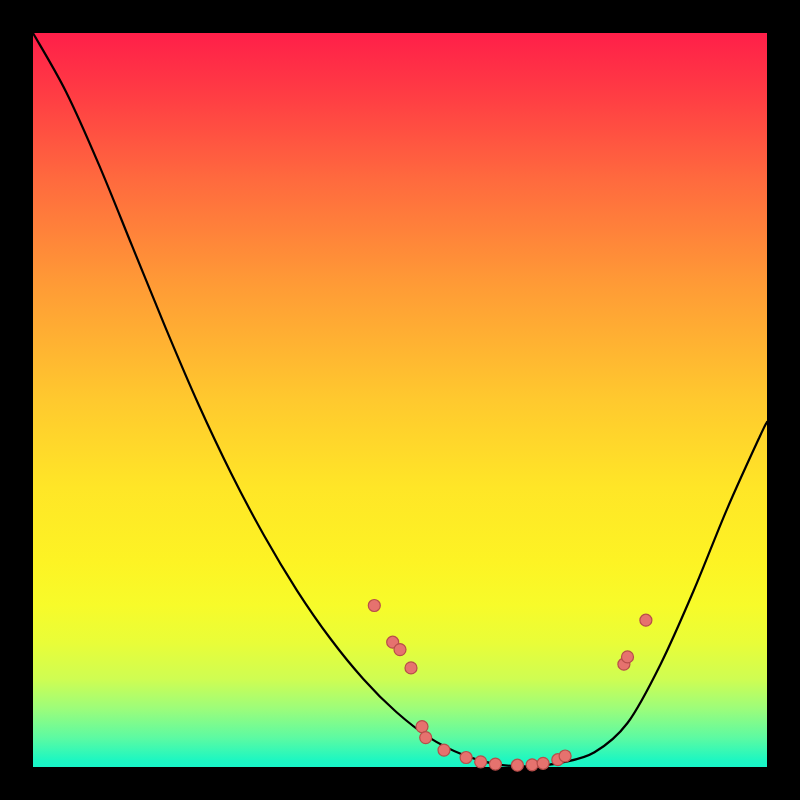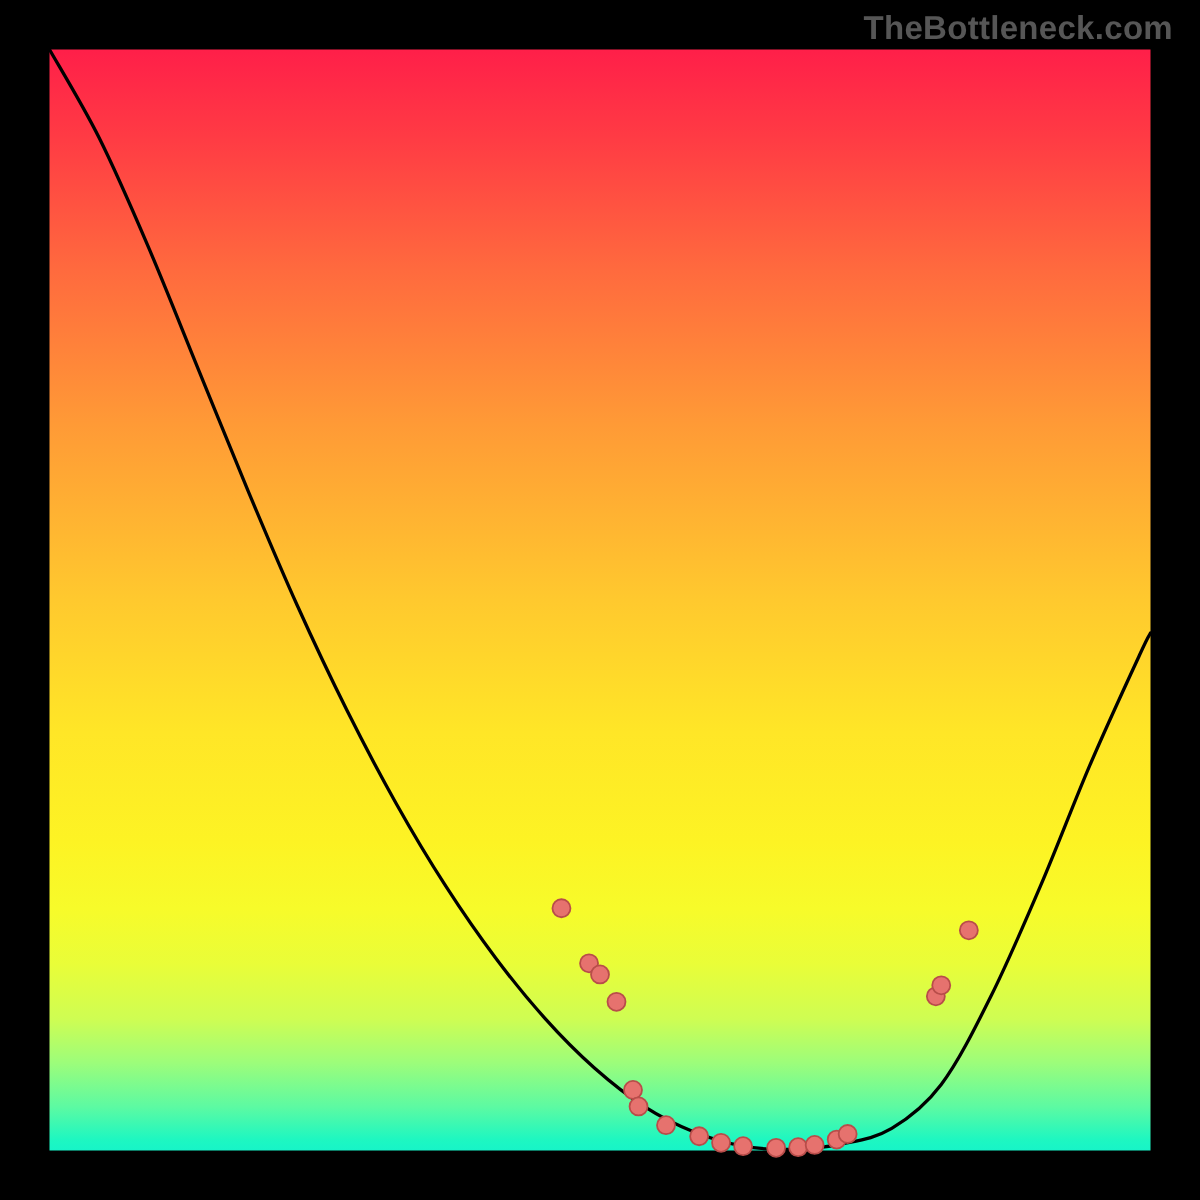--- a/index.html
+++ b/index.html
@@ -56,21 +56,20 @@
   }
   .dots circle {
     fill: #e6726e;
     stroke: #b84d4a;
     stroke-width: 1.2;
   }
 </style>
 </head>
 <body>
 <div class="container">
-  <div class="watermark">TheBottleneck.com</div>
   <div class="plot">
     <svg class="curve" viewBox="0 0 734 734">
       <path id="curve-path" d="M0.0 0.0 C5.5 9.8,22.0 36.7,33.0 58.7 C44.0 80.7,55.1 106.4,66.1 132.1 C77.1 157.8,88.1 185.9,99.1 212.9 C110.1 239.8,121.1 267.3,132.1 293.6 C143.1 319.9,154.1 346.2,165.2 370.7 C176.2 395.1,187.2 418.4,198.2 440.4 C209.2 462.4,220.2 483.2,231.2 502.8 C242.2 522.4,253.2 540.7,264.2 557.8 C275.3 575.0,286.3 590.9,297.3 605.5 C308.3 620.2,319.3 633.7,330.3 645.9 C341.3 658.2,352.3 669.2,363.3 679.0 C374.3 688.7,385.4 697.5,396.4 704.6 C407.4 711.7,418.4 717.1,429.4 721.5 C440.4 725.9,451.4 729.1,462.4 731.1 C473.4 733.0,484.4 733.5,495.5 733.3 C506.5 733.0,517.5 731.9,528.5 729.6 C539.5 727.3,550.5 725.9,561.5 719.3 C572.5 712.7,583.5 704.6,594.5 690.0 C605.6 675.3,616.6 653.3,627.6 631.2 C638.6 609.2,649.6 583.5,660.6 557.8 C671.6 532.2,682.6 502.8,693.6 477.1 C704.6 451.4,719.9 418.4,726.7 403.7 C733.4 389.0,732.8 391.5,734.0 389.0"></path>
       <g class="dots" id="dots-group">
           <circle cx="341.3" cy="572.5" r="6"></circle>
           <circle cx="359.7" cy="609.2" r="6"></circle>
           <circle cx="367.0" cy="616.6" r="6"></circle>
           <circle cx="378.0" cy="634.9" r="6"></circle>
           <circle cx="389.0" cy="693.6" r="6"></circle>
           <circle cx="392.7" cy="704.6" r="6"></circle>

